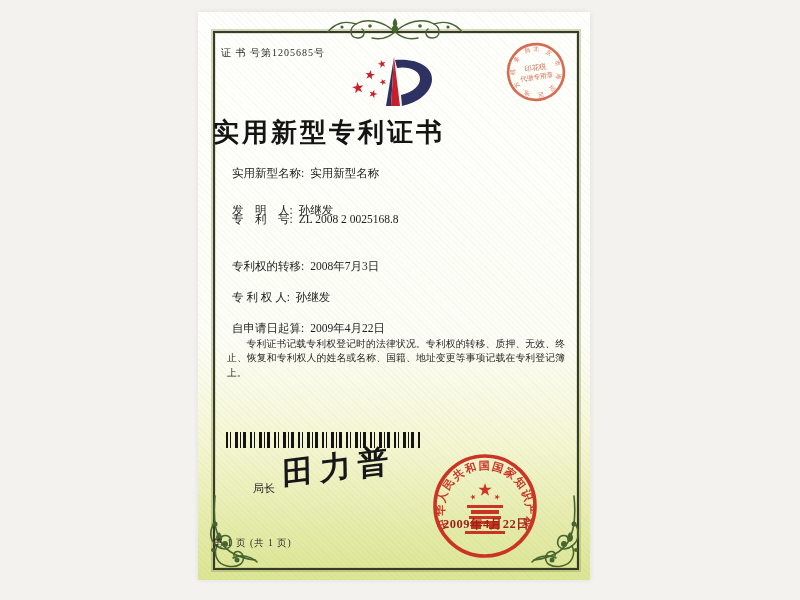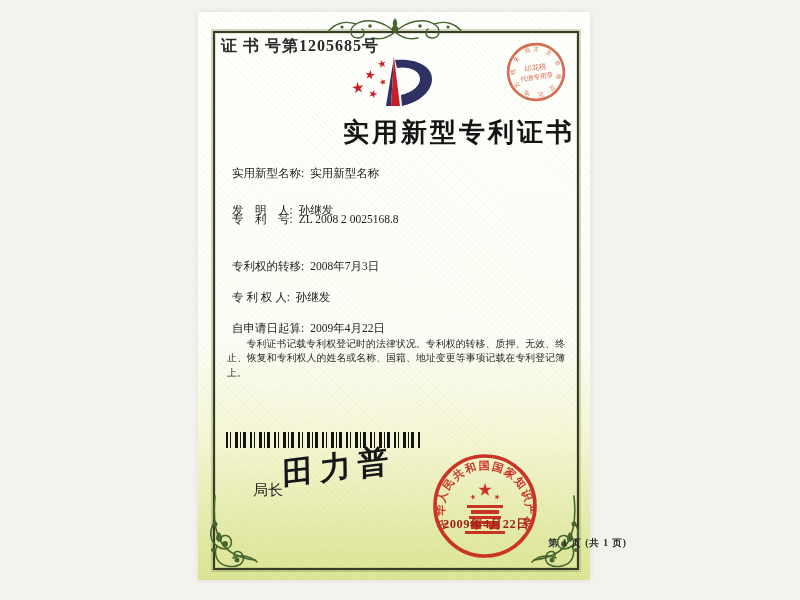--- a/index.html
+++ b/index.html
@@ -22,59 +22,59 @@
   .frame{
     position:absolute;left:213px;top:31px;width:362px;height:535px;
     border:2px solid #373c26;
     box-shadow:0 0 0 2px rgba(140,150,90,0.38), inset 0 0 0 1px rgba(140,150,90,0.25);
   }
   .ornament-top{position:absolute;left:322px;top:12px;width:146px;height:38px;}
   .corner{position:absolute;width:56px;height:76px;}
   .corner.bl{left:203px;top:494px;}
   .corner.br{left:530px;top:494px;transform:scaleX(-1);}
   .cert-no{
-    position:absolute;left:221px;top:36px;font-size:16px;color:#2a2a2a;letter-spacing:1px;font-weight:bold;
+    position:absolute;left:221px;top:46px;font-size:10px;color:#2a2a2a;letter-spacing:1px;
   }
   .stamp-duty{position:absolute;left:504px;top:40px;width:64px;height:64px;transform:rotate(-8deg);opacity:0.88;}
   .logo{position:absolute;left:349px;top:56px;width:88px;height:56px;}
   .title{
-    position:absolute;left:213px;top:115px;width:362px;text-align:right;
+    position:absolute;left:213px;top:115px;width:362px;text-align:left;
     font-size:26px;font-weight:bold;color:#141414;letter-spacing:3px;
   }
   .field{position:absolute;left:232px;font-size:11.5px;color:#1d1d1d;white-space:nowrap;}
   .field .flabel{margin-right:6px;text-align:center;}
   .paras{
     position:absolute;left:227px;top:337px;width:338px;
     font-size:9.8px;line-height:14.3px;color:#1f1f1f;text-align:justify;
   }
   .paras p{margin:0;text-indent:2em;}
   .barcode{
     position:absolute;left:226px;top:432px;width:196px;height:16px;
     background:repeating-linear-gradient(90deg,
       #141414 0 2px, transparent 2px 4px,
       #141414 4px 5px, transparent 5px 9px,
       #141414 9px 12px, transparent 12px 14px,
       #141414 14px 15px, transparent 15px 17px,
       #141414 17px 20px, transparent 20px 24px);
   }
-  .director{position:absolute;left:253px;top:481px;font-size:15px;color:#1d1d1d;}
+  .director{position:absolute;left:253px;top:481px;font-size:11px;color:#1d1d1d;}
   .signature{
     position:absolute;left:282px;top:446px;width:120px;height:64px;
     font-size:31px;font-weight:bold;color:#17171a;
     transform:rotate(-7deg) skewX(-6deg);letter-spacing:7px;white-space:nowrap;
     font-family:"Liberation Serif", serif;
   }
   .sipo-seal{position:absolute;left:431px;top:452px;width:108px;height:108px;opacity:0.93;}
   .seal-date{
     position:absolute;left:433px;top:516px;width:106px;text-align:center;
     font-size:12.5px;font-weight:bold;color:#9e2418;letter-spacing:0.5px;
   }
   .footer{
-    position:absolute;left:213px;top:537px;width:414px;text-align:right;
-    font-size:9.5px;color:#2a2a2a;letter-spacing:1px;font-weight:bold;
+    position:absolute;left:213px;top:537px;width:414px;text-align:left;
+    font-size:9.5px;color:#2a2a2a;letter-spacing:1px;
   }
 </style>
 </head>
 <body>
 
 <div class="sheet">
   <div class="texture"></div>
 </div>
 
 <div class="frame"></div>

